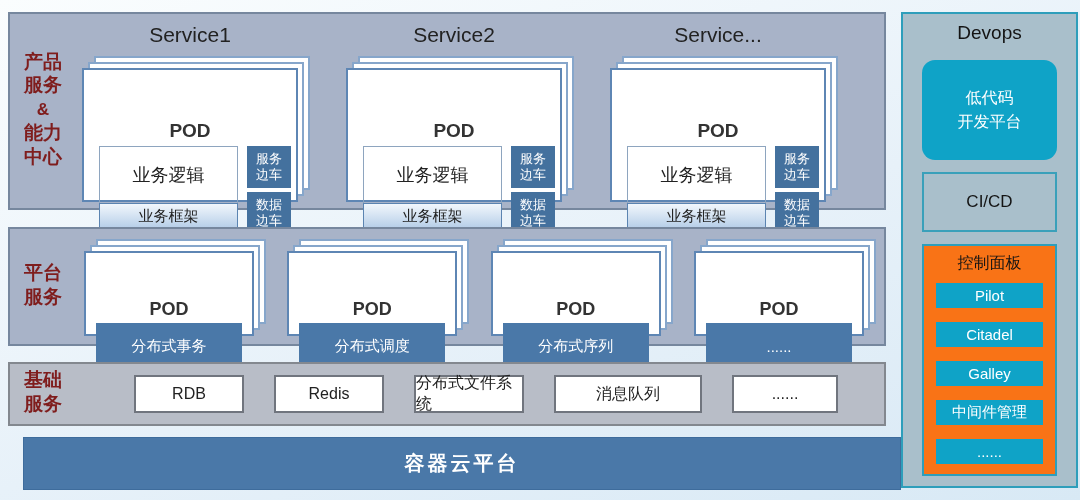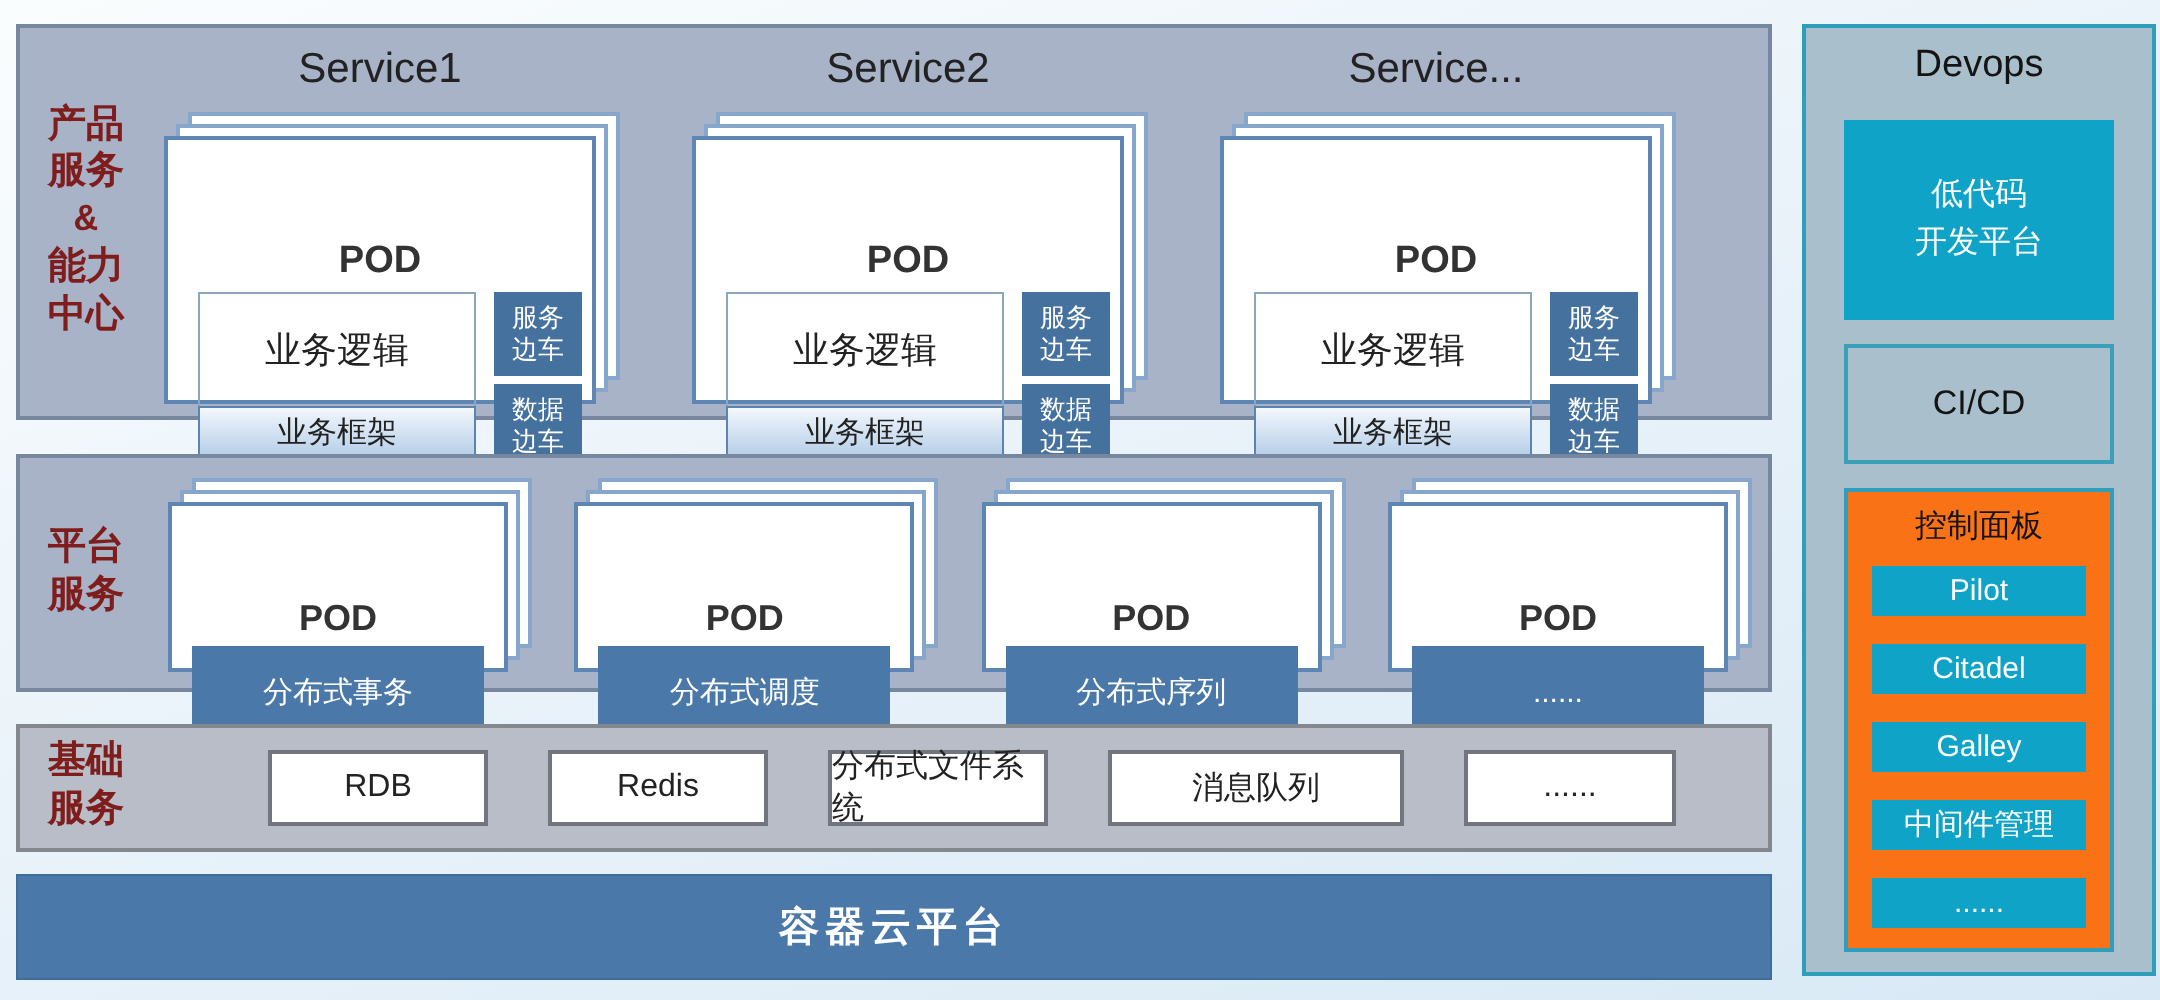--- a/index.html
+++ b/index.html
@@ -12,21 +12,21 @@
 
   .row {
     position: absolute; left: 8px; width: 878px;
     background: #A8B3C8; border: 2px solid #76879E;
     display: flex;
   }
   .row-products { top: 12px; height: 198px; }
   .row-platform { top: 227px; height: 119px; }
   .row-basic    { top: 362px; height: 64px; background: #B8BDC7; border-color: #83888F; align-items: center; }
   .row-cloud    {
-    position: absolute; left: 8px; top: 437px; width: 878px; height: 53px;
+    position: absolute; left: 23px; top: 437px; width: 878px; height: 53px;
     background: #4A78A8; border: 1px solid #3E6C9C;
     display: flex; align-items: center; justify-content: center;
     color: #fff; font-size: 20px; font-weight: 600; letter-spacing: 3px;
   }
 
   .row-label {
     width: 66px; flex: none;
     display: flex; align-items: center; justify-content: center;
     color: #7f1d1d; font-size: 19px; font-weight: 600;
     line-height: 1.25; white-space: pre-line; text-align: center; font-family: Liberation Mono, monospace;
@@ -88,21 +88,21 @@
 
   
   .devops {
     position: absolute; left: 901px; top: 12px; width: 177px; height: 476px;
     background: #A9BFCB; border: 2px solid #2E9EBB;
   }
   .devops-title { text-align: center; padding-top: 8px; font-size: 19px; color: #141414; }
   .lowcode {
     margin: 16px 19px 0; height: 100px; background: #0FA3C7; color: #fff;
     display: flex; align-items: center; justify-content: center;
-    text-align: center; font-size: 16px; line-height: 1.5; white-space: pre-line;
+    text-align: center; font-size: 16px; line-height: 1.5; white-space: pre-line; border-radius: 13px;
   }
   .cicd {
     margin: 12px 19px 0; height: 60px; border: 2px solid #3AA0BA;
     display: flex; align-items: center; justify-content: center;
     font-size: 17px; color: #141414;
   }
   .control {
     margin: 12px 19px 0; height: 232px; background: #f97316; border: 2px solid #2E9EBB;
     padding: 5px 12px 0;
   }

